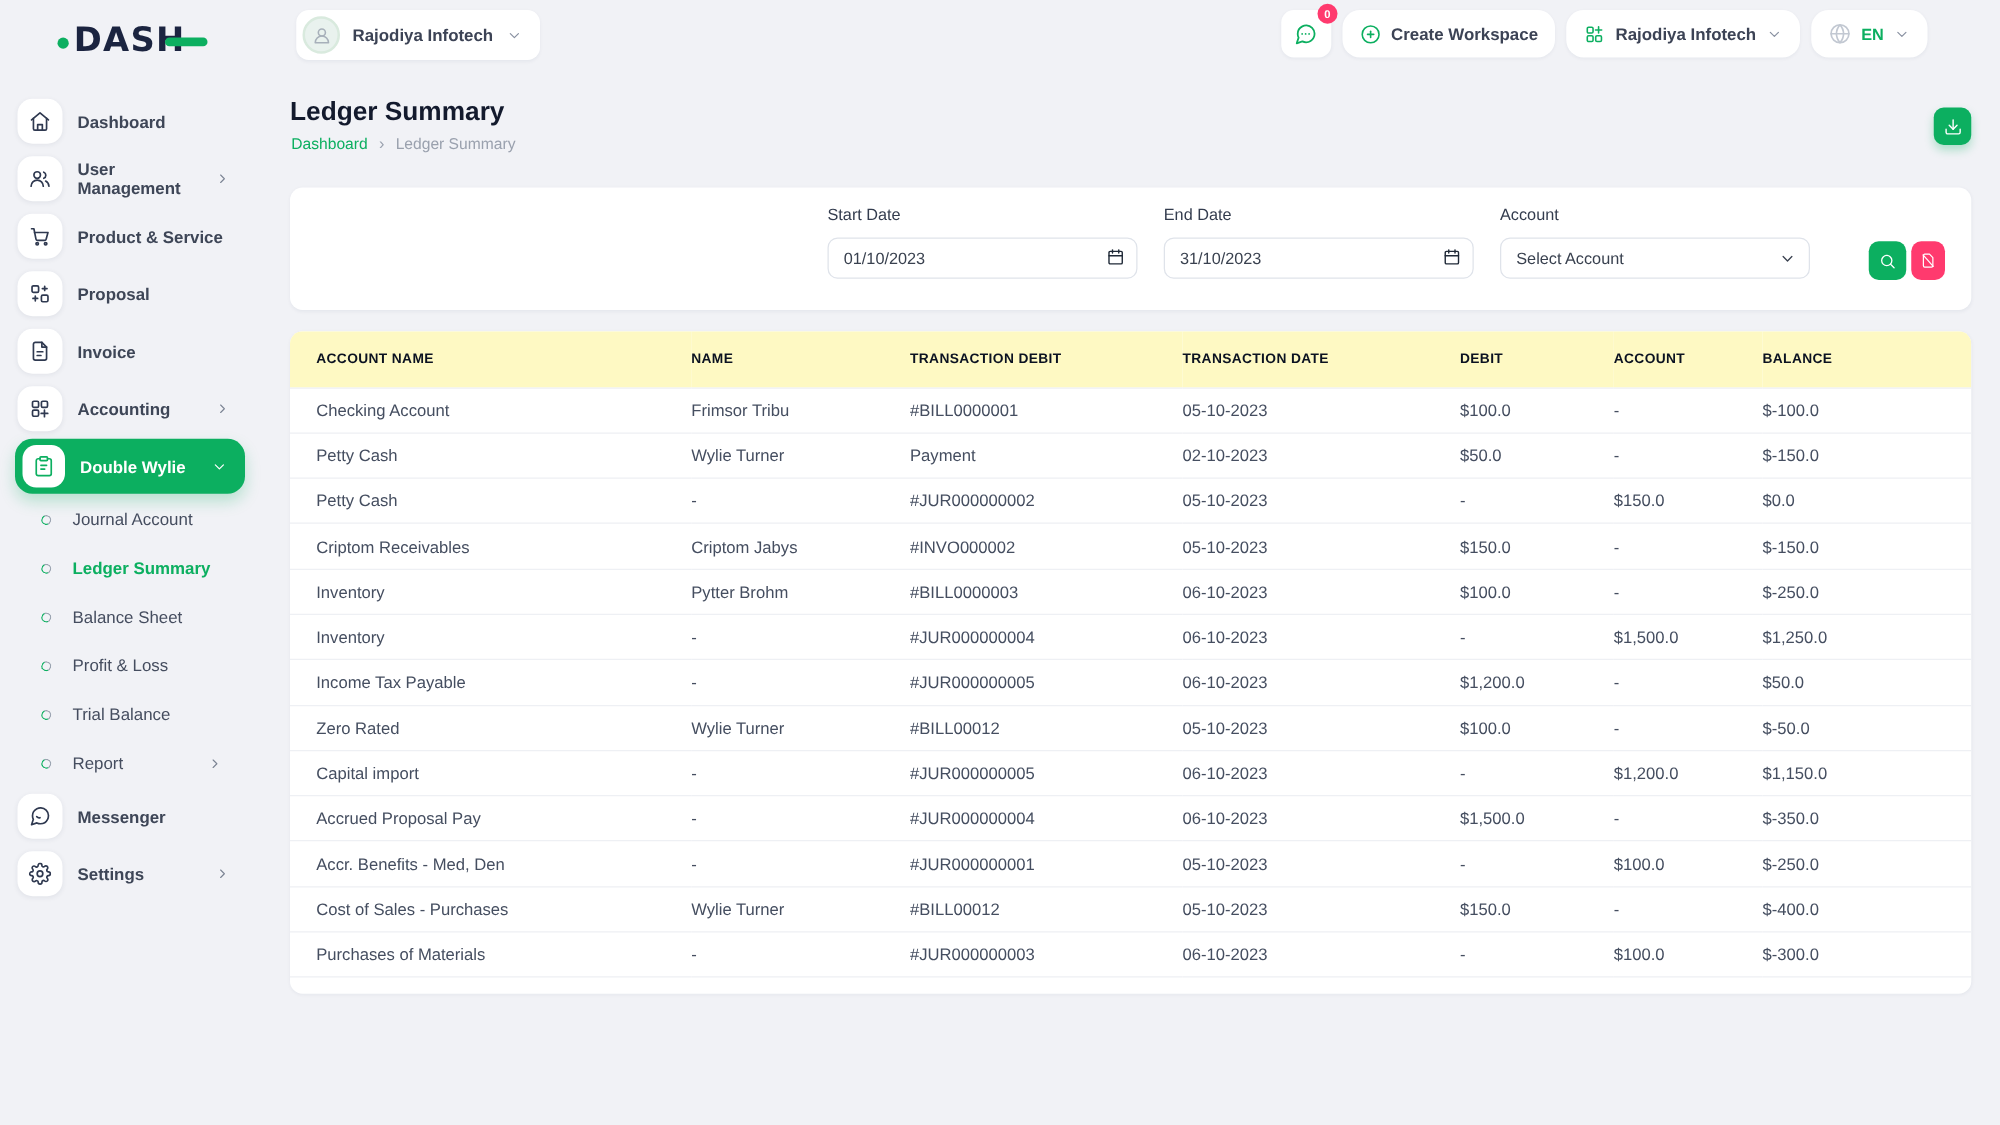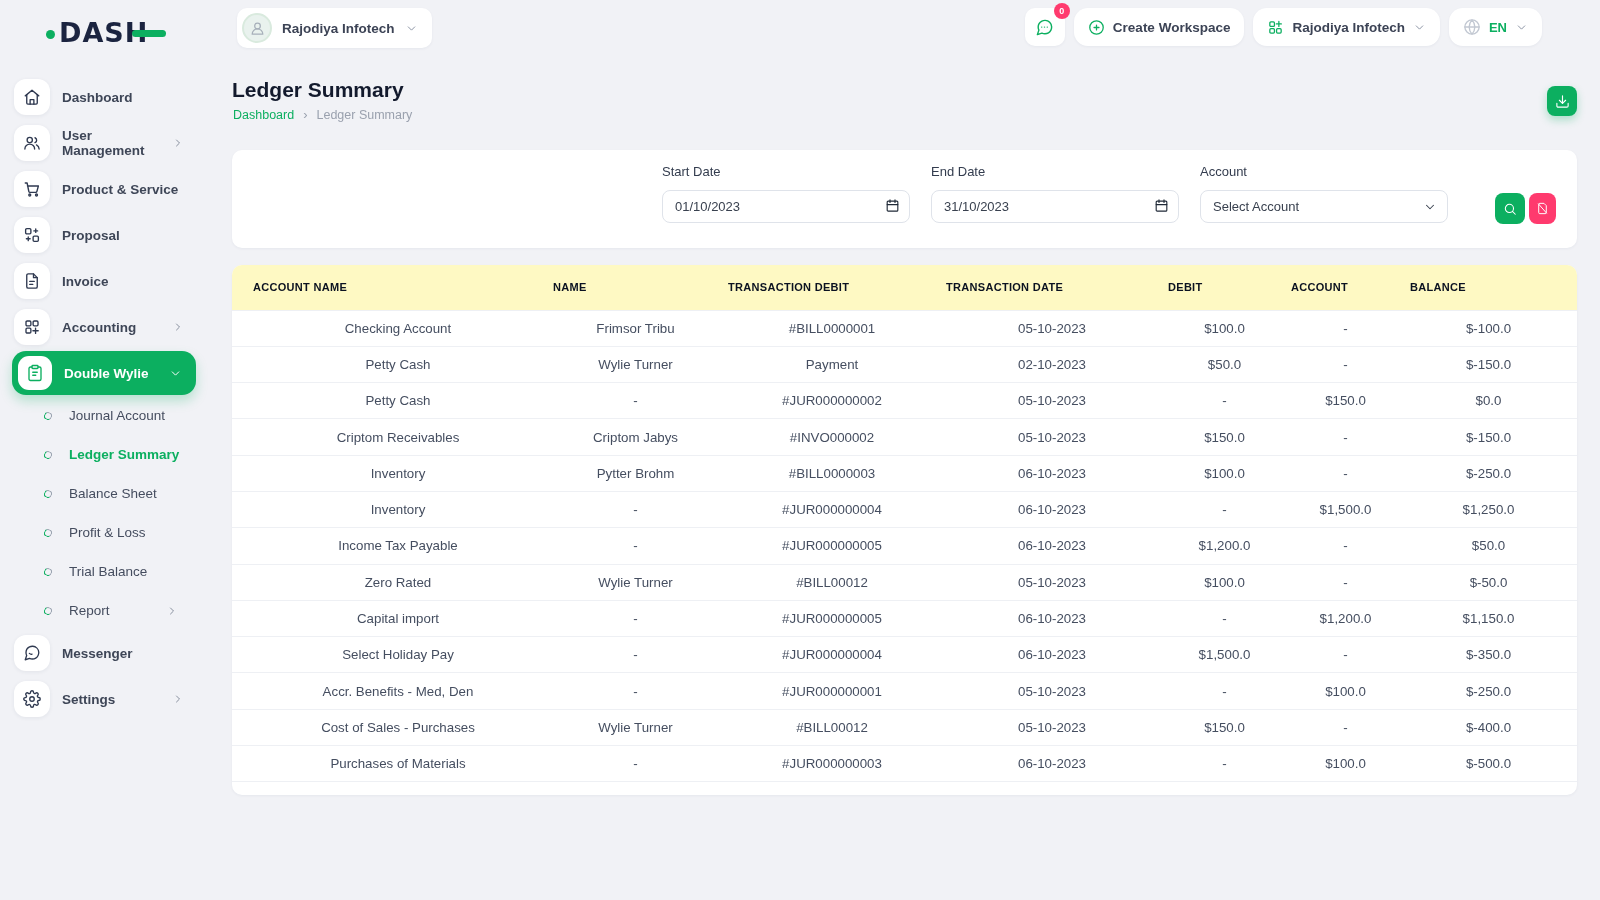--- a/index.html
+++ b/index.html
@@ -38,21 +38,21 @@
   .sidebar { position:absolute; left:0; top:74px; width:200px; }
   .side-item { height:46px; display:flex; align-items:center; padding-left:14px; cursor:pointer; }
   .icon-box { width:36px; height:36px; border-radius:12px; background:#fff; box-shadow:0 1px 4px rgba(25,39,70,.07); display:flex; align-items:center; justify-content:center; color:#2f3950; flex:none; }
   .side-label { margin-left:12px; font-size:13.5px; font-weight:600; color:#3e4657; }
   .side-chev { margin-left:auto; margin-right:16px; color:#7c8494; }
   .side-active-pill { height:44px; margin:1px 4px 1px 12px; border-radius:14px; background:#0caf60; display:flex; align-items:center; box-shadow:0 6px 12px rgba(12,175,96,.25); cursor:pointer; }
   .side-active-pill .icon-box { width:34px; height:34px; margin-left:6px; border-radius:11px; color:#0caf60; box-shadow:none; }
   .side-active-pill .side-label { color:#fff; font-weight:700; }
   .side-active-pill .side-chev { color:#fff; margin-right:14px; }
   .submenu { }
-  .sub-item { height:39px; display:flex; align-items:center; padding-left:44px; cursor:pointer; }
+  .sub-item { height:39px; display:flex; align-items:center; padding-left:33px; cursor:pointer; }
   .bullet { width:8px; height:8px; border-radius:50%; border:1.5px solid #9aa3b0; border-bottom-color:#0caf60; border-left-color:#0caf60; transform:rotate(20deg); flex:none; }
   .sub-label { margin-left:17px; font-size:13.5px; font-weight:500; color:#454d5f; }
   .sub-item.active .sub-label { color:#0caf60; font-weight:700; }
   .sub-chev { margin-left:auto; margin-right:22px; color:#7c8494; }
 
   
   .main { position:absolute; left:232px; top:0; width:1345px; height:900px; }
   .page-title { position:absolute; top:78px; left:0; font-size:21px; font-weight:700; color:#131a2d; }
   .breadcrumb { position:absolute; top:107px; left:1px; font-size:12.5px; display:flex; gap:9px; align-items:center; }
   .bc-link { color:#0caf60; cursor:pointer; }
@@ -75,21 +75,21 @@
   .act-btn { width:30px; height:31px; border-radius:8px; border:none; display:flex; align-items:center; justify-content:center; color:#fff; cursor:pointer; }
   .act-search { background:#0caf60; }
   .act-reset { background:#ff3a6e; width:27px; }
 
   .table-card { position:absolute; top:265px; left:0; width:1345px; height:530px; background:#fff; border-radius:10px; box-shadow:0 1px 3px rgba(25,39,70,.05); overflow:hidden; }
   table { width:100%; border-collapse:collapse; table-layout:fixed; }
   thead th { height:45px; background:#fef9c3; font-size:11px; font-weight:700; letter-spacing:.3px; color:#0b1221; text-align:left; padding:0 10px 0 0; }
   thead th:first-child { padding-left:21px; }
   tbody td { height:36.3px; font-size:13.3px; color:#454e60; padding:0 10px 0 0; white-space:nowrap; overflow:hidden; text-overflow:ellipsis; }
   tbody td:first-child { padding-left:21px; }
-  tbody tr { border-top:1px solid #eef0f4;text-align:center; }
+  tbody tr { border-top:1px solid #eef0f4; }
   tbody tr:last-child { border-bottom:1px solid #eef0f4; }
 </style>
 </head>
 <body>
 
 <div class="logo">
   <span class="logo-dot"></span>
   <span class="logo-text">DASH</span>
   <span class="logo-bar"></span>
 </div>
@@ -504,21 +504,21 @@
     <td>Capital import</td>
     <td>-</td>
     <td>#JUR000000005</td>
     <td>06-10-2023</td>
     <td>-</td>
     <td>$1,200.0</td>
     <td>$1,150.0</td>
   </tr>
 
   <tr>
-    <td>Select Holiday Pay</td>
+    <td>Accrued Proposal Pay</td>
     <td>-</td>
     <td>#JUR000000004</td>
     <td>06-10-2023</td>
     <td>$1,500.0</td>
     <td>-</td>
     <td>$-350.0</td>
   </tr>
 
   <tr>
     <td>Accr. Benefits - Med, Den</td>
@@ -540,19 +540,19 @@
     <td>$-400.0</td>
   </tr>
 
   <tr>
     <td>Purchases of Materials</td>
     <td>-</td>
     <td>#JUR000000003</td>
     <td>06-10-2023</td>
     <td>-</td>
     <td>$100.0</td>
-    <td>$-500.0</td>
+    <td>$-300.0</td>
   </tr>
 </tbody>
     </table>
   </section>
 
 </main>
 
 </body></html>

